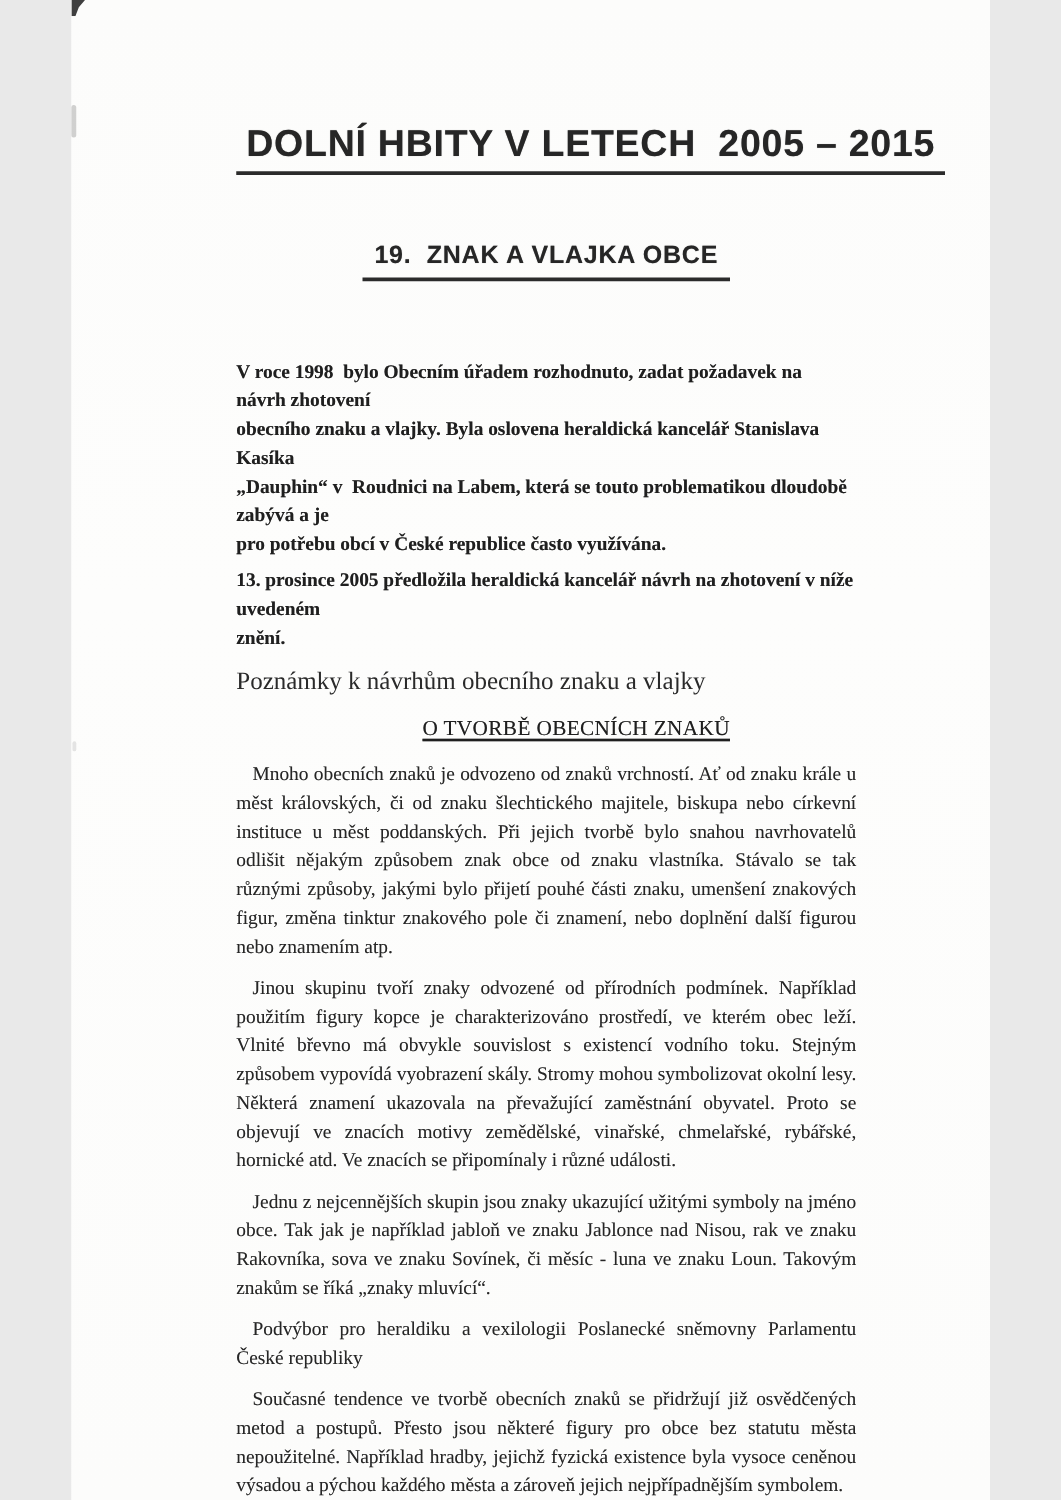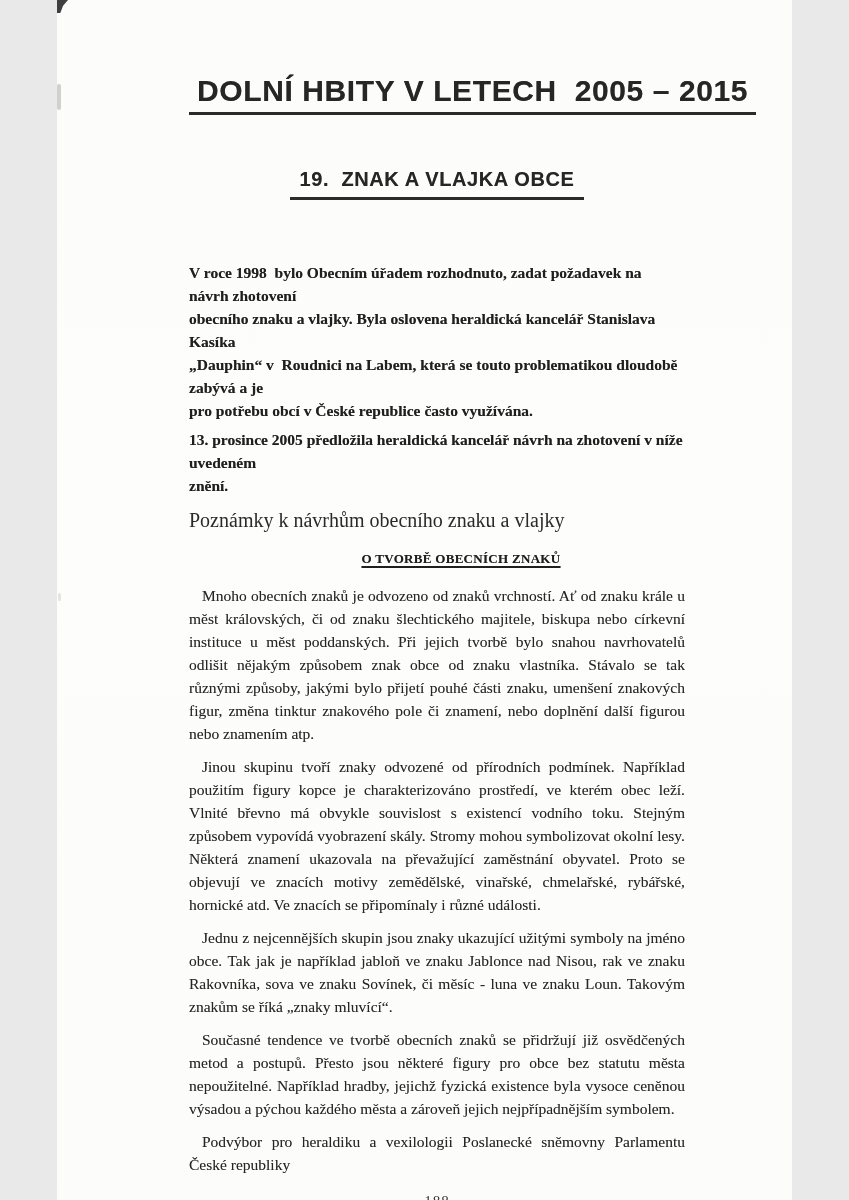--- a/index.html
+++ b/index.html
@@ -8,21 +8,21 @@
     background: #e9e9e9;
   }
   .page {
     position: relative;
     width: 735px;
     height: 1200px;
     margin: 0 auto;
     box-sizing: border-box;
     background: linear-gradient(180deg, #fcfcfb 0%, #fdfdfc 40%, #fcfcfb 100%);
     color: #232323;
-    padding: 72px 107px 0 132px;
+    padding: 96px 107px 0 132px;
     overflow: hidden;
     font-family: "Liberation Serif", serif;
   }
   
   .artifact { position: absolute; pointer-events: none; }
   .artifact.corner {
     top: 0; left: 0; width: 11px; height: 13px;
     background: #2f2f2f;
     clip-path: polygon(0 0, 100% 0, 55% 45%, 30% 100%, 0 100%);
     opacity: .92;
@@ -81,22 +81,22 @@
   .note-line {
     font-size: 20px;
     line-height: 23px;
     margin-bottom: 14px;
     color: #2a2a2a;
   }
 
   .subsection-row { text-align: center; margin: 0 0 14px 0; }
   .subsection-heading {
     display: inline-block;
-    font-weight: bold;
-    font-size: 13px;
+    font-weight: normal;
+    font-size: 17px;
     line-height: 23px;
     letter-spacing: 0.3px;
     color: #1f1f1f;
     text-decoration: underline;
     text-decoration-thickness: 1.5px;
     text-underline-offset: 3px;
     white-space: pre;
     text-shadow: 0 0 0.5px rgba(30,30,30,0.5);
     margin-left: 48px;
   }
@@ -145,19 +145,19 @@
 
   <h3 class="subsection-row"><span class="subsection-heading">O TVORBĚ OBECNÍCH ZNAKŮ</span></h3>
 
 
   <p class="body-para">Mnoho obecních znaků je odvozeno od znaků vrchností. Ať od znaku krále u měst královských, či od znaku šlechtického majitele, biskupa nebo církevní instituce u měst poddanských. Při jejich tvorbě bylo snahou navrhovatelů odlišit nějakým způsobem znak obce od znaku vlastníka. Stávalo se tak různými způsoby, jakými bylo přijetí pouhé části znaku, umenšení znakových figur, změna tinktur znakového pole či znamení, nebo doplnění další figurou nebo znamením atp.</p>
 
   <p class="body-para">Jinou skupinu tvoří znaky odvozené od přírodních podmínek. Například použitím figury kopce je charakterizováno prostředí, ve kterém obec leží. Vlnité břevno má obvykle souvislost s existencí vodního toku. Stejným způsobem vypovídá vyobrazení skály. Stromy mohou symbolizovat okolní lesy. Některá znamení ukazovala na převažující zaměstnání obyvatel. Proto se objevují ve znacích motivy zemědělské, vinařské, chmelařské, rybářské, hornické atd. Ve znacích se připomínaly i různé události.</p>
 
   <p class="body-para">Jednu z nejcennějších skupin jsou znaky ukazující užitými symboly na jméno obce. Tak jak je například jabloň ve znaku Jablonce nad Nisou, rak ve znaku Rakovníka, sova ve znaku Sovínek, či měsíc - luna ve znaku Loun. Takovým znakům se říká „znaky mluvící“.</p>
 
+  <p class="body-para">Podvýbor pro heraldiku a vexilologii Poslanecké sněmovny Parlamentu České republiky</p>
+
   <p class="body-para">Současné tendence ve tvorbě obecních znaků se přidržují již osvědčených metod a postupů. Přesto jsou některé figury pro obce bez statutu města nepoužitelné. Například hradby, jejichž fyzická existence byla vysoce ceněnou výsadou a pýchou každého města a zároveň jejich nejpřípadnějším symbolem.</p>
-
-  <p class="body-para">Podvýbor pro heraldiku a vexilologii Poslanecké sněmovny Parlamentu České republiky</p>
 
   <div class="page-number">188</div>
 
 </div>
 
 </body></html>

